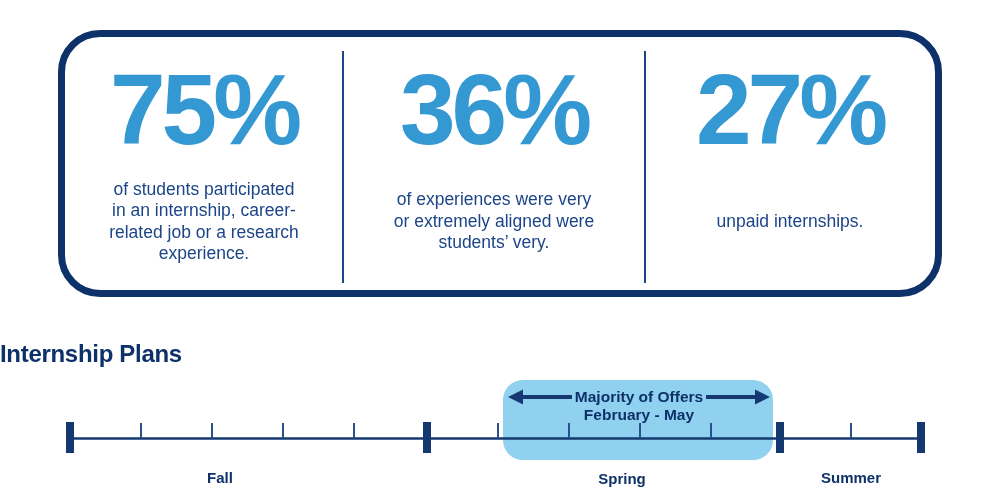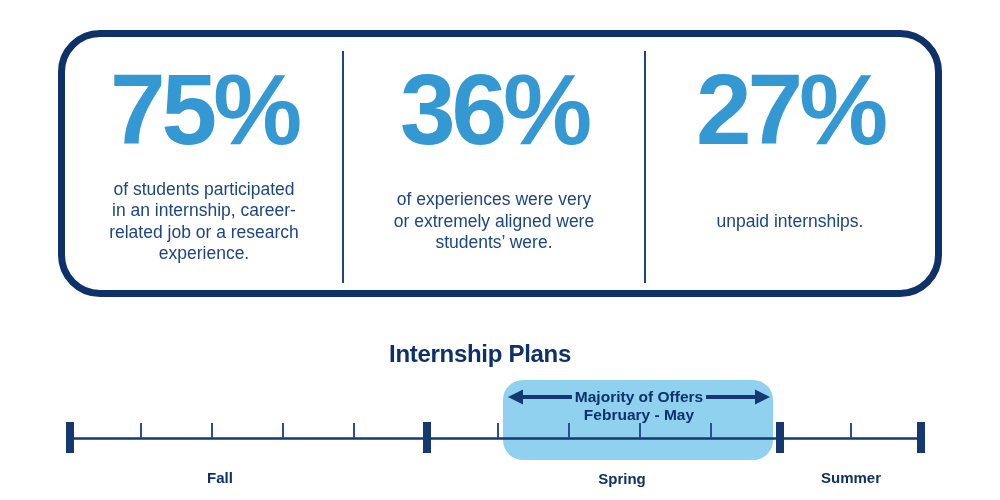--- a/index.html
+++ b/index.html
@@ -58,21 +58,21 @@
     color: #1c4587;
     font-size: 17.5px;
     line-height: 21.5px;
   }
 
   
   .timeline-title {
     position: absolute;
     top: 340px; left: 0;
     width: 960px;
-    text-align: center;
+    text-align: left;
     font-size: 24px;
     font-weight: bold;
     color: #0d3168;
     letter-spacing: -0.3px;
   }
   .timeline-svg {
     position: absolute;
     top: 370px; left: 0;
     width: 1000px; height: 130px;
   }
@@ -112,21 +112,21 @@
       <div>related job or a research</div>
       <div>experience.</div>
     </div>
   </div>
 
   <div class="stat-panel stat-panel-2">
     <div class="stat-value">36%</div>
     <div class="stat-caption">
       <div>of experiences were very</div>
       <div>or extremely aligned were</div>
-      <div>students’ were.</div>
+      <div>students’ very.</div>
     </div>
   </div>
 
   <div class="stat-panel stat-panel-3">
     <div class="stat-value">27%</div>
     <div class="stat-caption">
       <div>unpaid internships.</div>
     </div>
   </div>
 </div>

